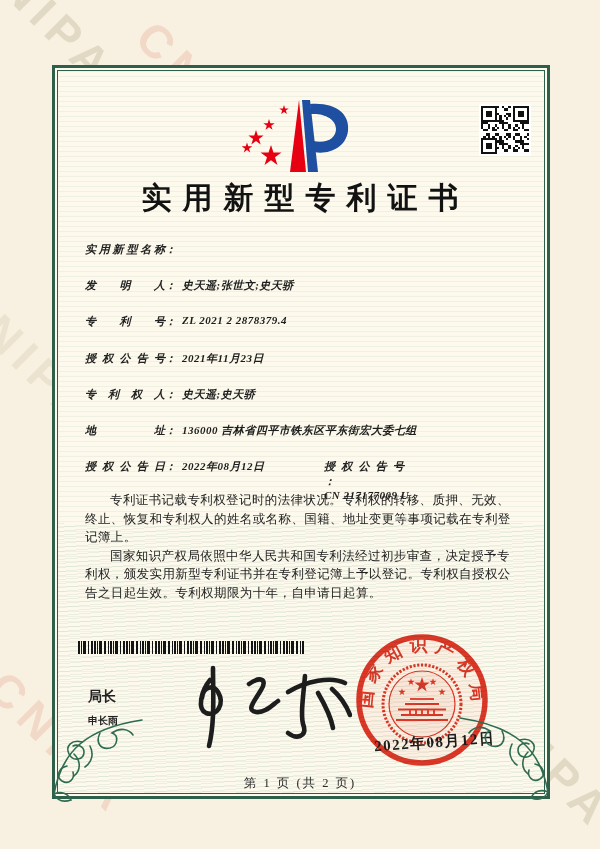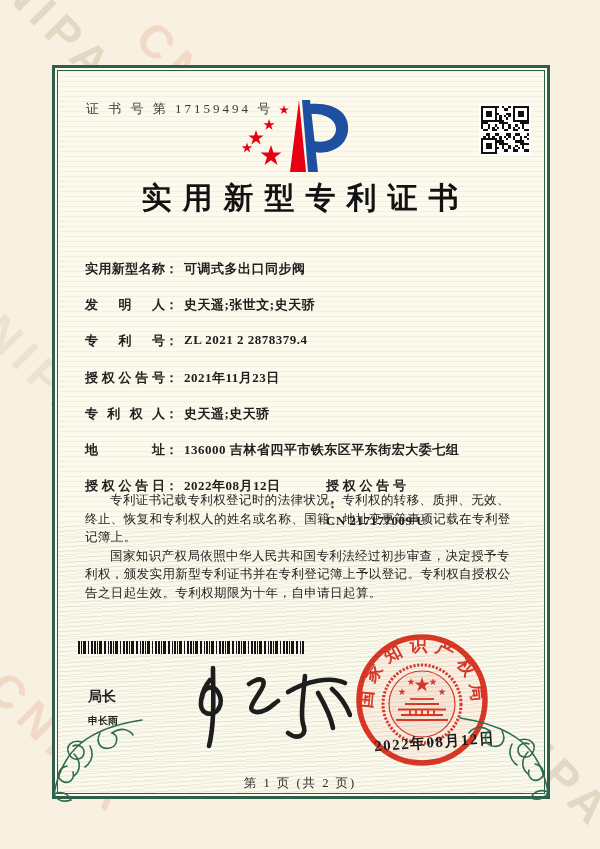--- a/index.html
+++ b/index.html
@@ -35,22 +35,23 @@
   .cert-number{
     position:absolute;left:86px;top:100px;font-size:13px;letter-spacing:3px;color:#3a3a3a;
   }
   .logo{position:absolute;left:242px;top:94px;}
   .qr{position:absolute;left:479px;top:104px;width:52px;height:52px;background:#fff;padding:2px;box-sizing:border-box;}
   .title{
     position:absolute;left:0;right:0;top:178px;text-align:center;
     font-size:30px;font-weight:bold;letter-spacing:11px;text-indent:11px;color:#121212;
   }
   .fields{
-    position:absolute;left:85px;top:260px;width:440px;
-    font-size:13px;
+    position:absolute;left:85px;top:242px;width:440px;
+    font-size:11px;
+    font-style:italic;
   }
   .field-row{display:flex;height:36.2px;align-items:flex-start;font-weight:600;}
   .f-label{
     display:inline-block;width:80px;text-align:justify;text-align-last:justify;color:#222;
   }
   .f-colon{margin-right:6px;color:#222;}
   .f-value{color:#1d1d1d;letter-spacing:0.5px;}
   .grant-date-value{display:inline-block;width:142px;}
   .grant-pair2{display:flex;flex-direction:column;}
   .body-text{
@@ -95,21 +96,20 @@
   <div class="wm" style="left:388px;top:196px;">CNIPA</div>
   <div class="wm faint" style="left:-64px;top:330px;">CNIPA</div>
   <div class="wm faint" style="left:310px;top:492px;">CNIPA</div>
   <div class="wm pink" style="left:-30px;top:716px;">CNIPA</div>
   <div class="wm" style="left:452px;top:730px;">CNIPA</div>
 
   <div class="frame">
     <div class="frame-inner"></div>
   </div>
 
-  <div class="cert-number">证 书 号 第 17159494 号</div>
 
   <svg class="logo" width="115" height="84" viewBox="0 0 115 84">
     <g fill="#e60012">
       <use href="#star" transform="translate(29,62) scale(11)"></use>
       <use href="#star" transform="translate(14,44) scale(8)"></use>
       <use href="#star" transform="translate(5,54) scale(5.5)"></use>
       <use href="#star" transform="translate(27,31) scale(6)"></use>
       <use href="#star" transform="translate(42,16) scale(5)"></use>
       <polygon points="57,6 48,78 64,78"></polygon>
     </g>
@@ -238,21 +238,20 @@
       <rect x="1" y="15" width="5" height="5" fill="#fff"></rect>
       <rect x="2" y="16" width="3" height="3" fill="#111"></rect>
     </svg>
 
   <div class="title">实用新型专利证书</div>
 
   <div class="fields">
     <div class="field-row">
       <span class="f-label">实用新型名称</span>
         <span class="f-colon">：</span>
-      <span class="f-value">可调式多出口同步阀</span>
     </div>
     <div class="field-row">
       <span class="f-label">发明人</span>
         <span class="f-colon">：</span>
       <span class="f-value">史天遥;张世文;史天骄</span>
     </div>
     <div class="field-row">
       <span class="f-label">专利号</span>
         <span class="f-colon">：</span>
       <span class="f-value">ZL 2021 2 2878379.4</span>

